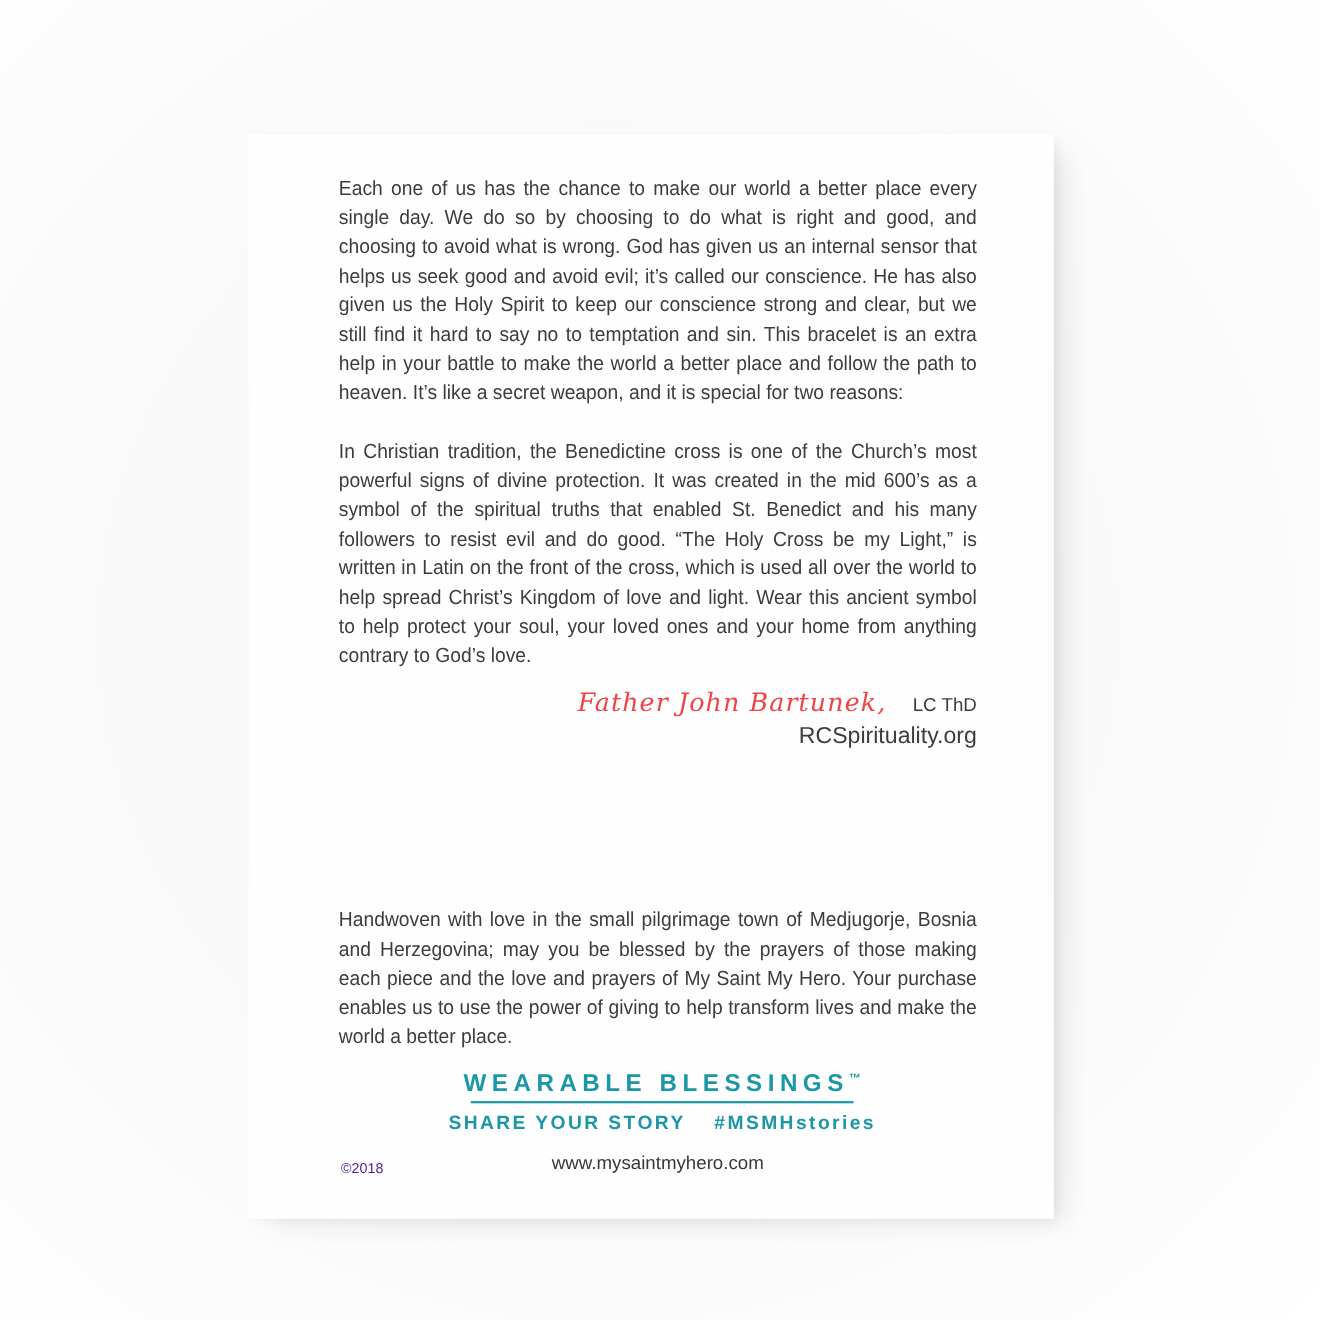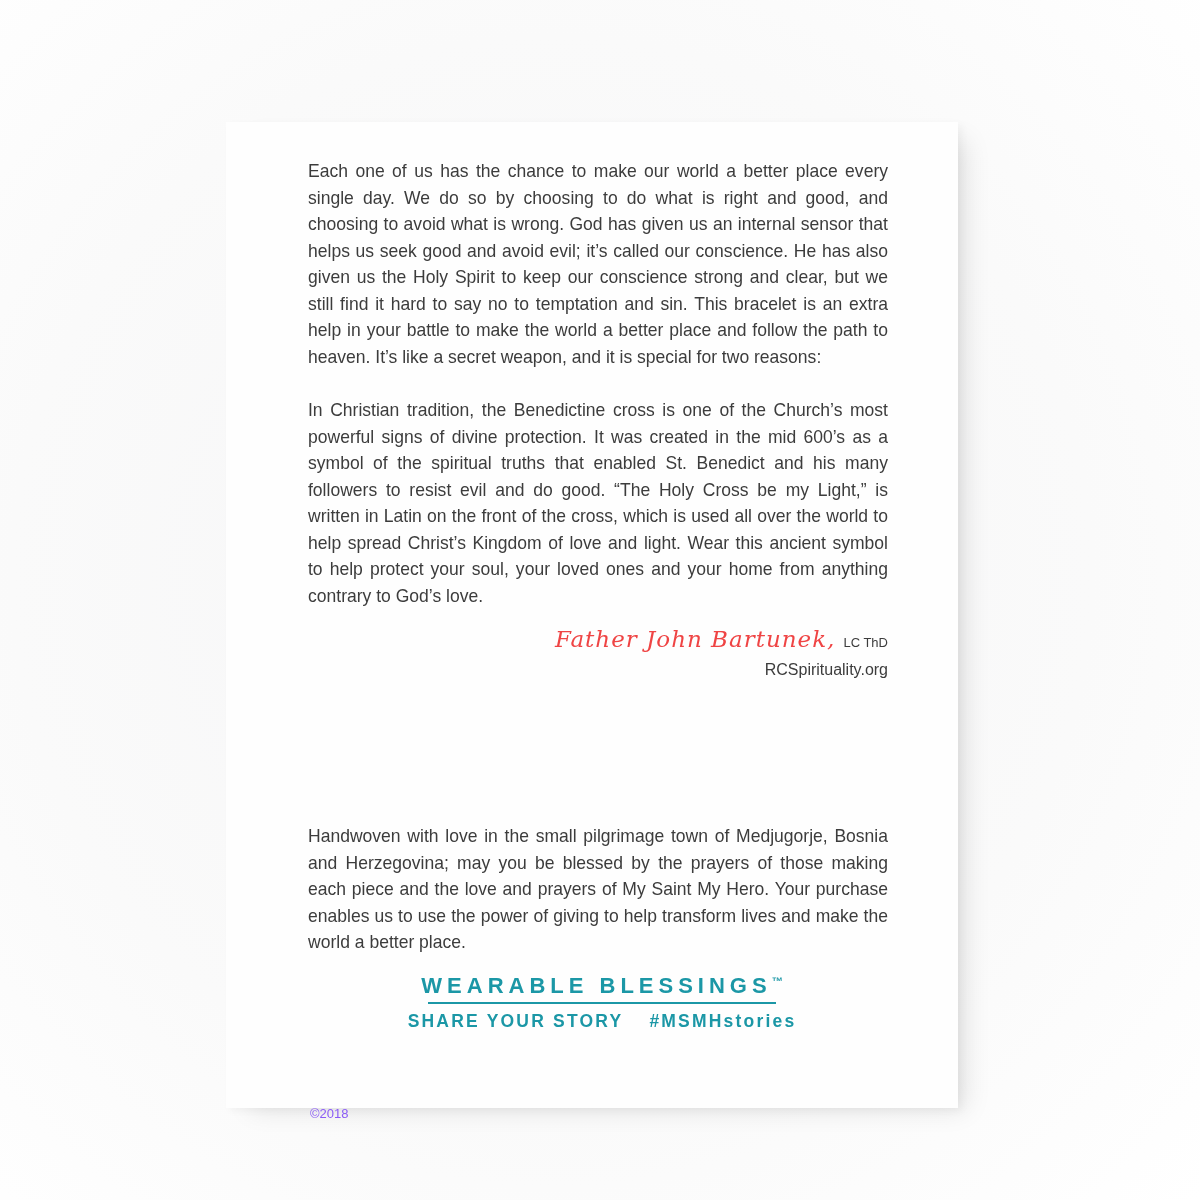--- a/index.html
+++ b/index.html
@@ -55,26 +55,26 @@
   }
   .sig-line1 { line-height: 30px; white-space: nowrap; }
   .sig-script {
     font-family: "DejaVu Serif", "Liberation Serif", cursive;
     font-style: italic;
     font-size: 23px;
     letter-spacing: 1px;
     color: #ef4444;
   }
   .sig-cred {
-    font-size: 13px;
-    margin-left: 8px;
+    font-size: 17px;
+    margin-left: 24px;
     color: var(--ink);
   }
   .sig-org {
-    font-size: 16px;
+    font-size: 21px;
     line-height: 23px;
     color: var(--ink);
   }
   .brand {
     position: absolute;
     left: 86px;
     top: 846px;
     width: 580px;
     text-align: center;
   }
@@ -102,23 +102,23 @@
     font-size: 17.5px;
     font-weight: 700;
     letter-spacing: 2.2px;
     color: var(--accent);
     white-space: nowrap;
   }
   .tagline .hashtag { margin-left: 26px; }
   .copyright {
     position: absolute;
     left: 84px;
-    top: 984px;
+    top: 932px;
     font-size: 13px;
-    color: #8b5cf6;
+    color: #4c1d95;
   }
   .website {
     position: absolute;
     left: 82px;
     top: 926px;
     width: 580px;
     text-align: center;
     font-size: 17px;
     color: #373737;
   }
@@ -149,15 +149,16 @@
         <span>WEARABLE BLESSINGS</span><span class="tm">™</span>
       </div>
       <div class="brand-rule"></div>
       <div class="tagline">
         <span>SHARE YOUR STORY</span><span class="hashtag">#MSMHstories</span>
       </div>
     </div>
 
     <span class="copyright">©2018</span>
 
+    <div class="website">www.mysaintmyhero.com</div>
 
   </div>
 </div>
 
 </body></html>

